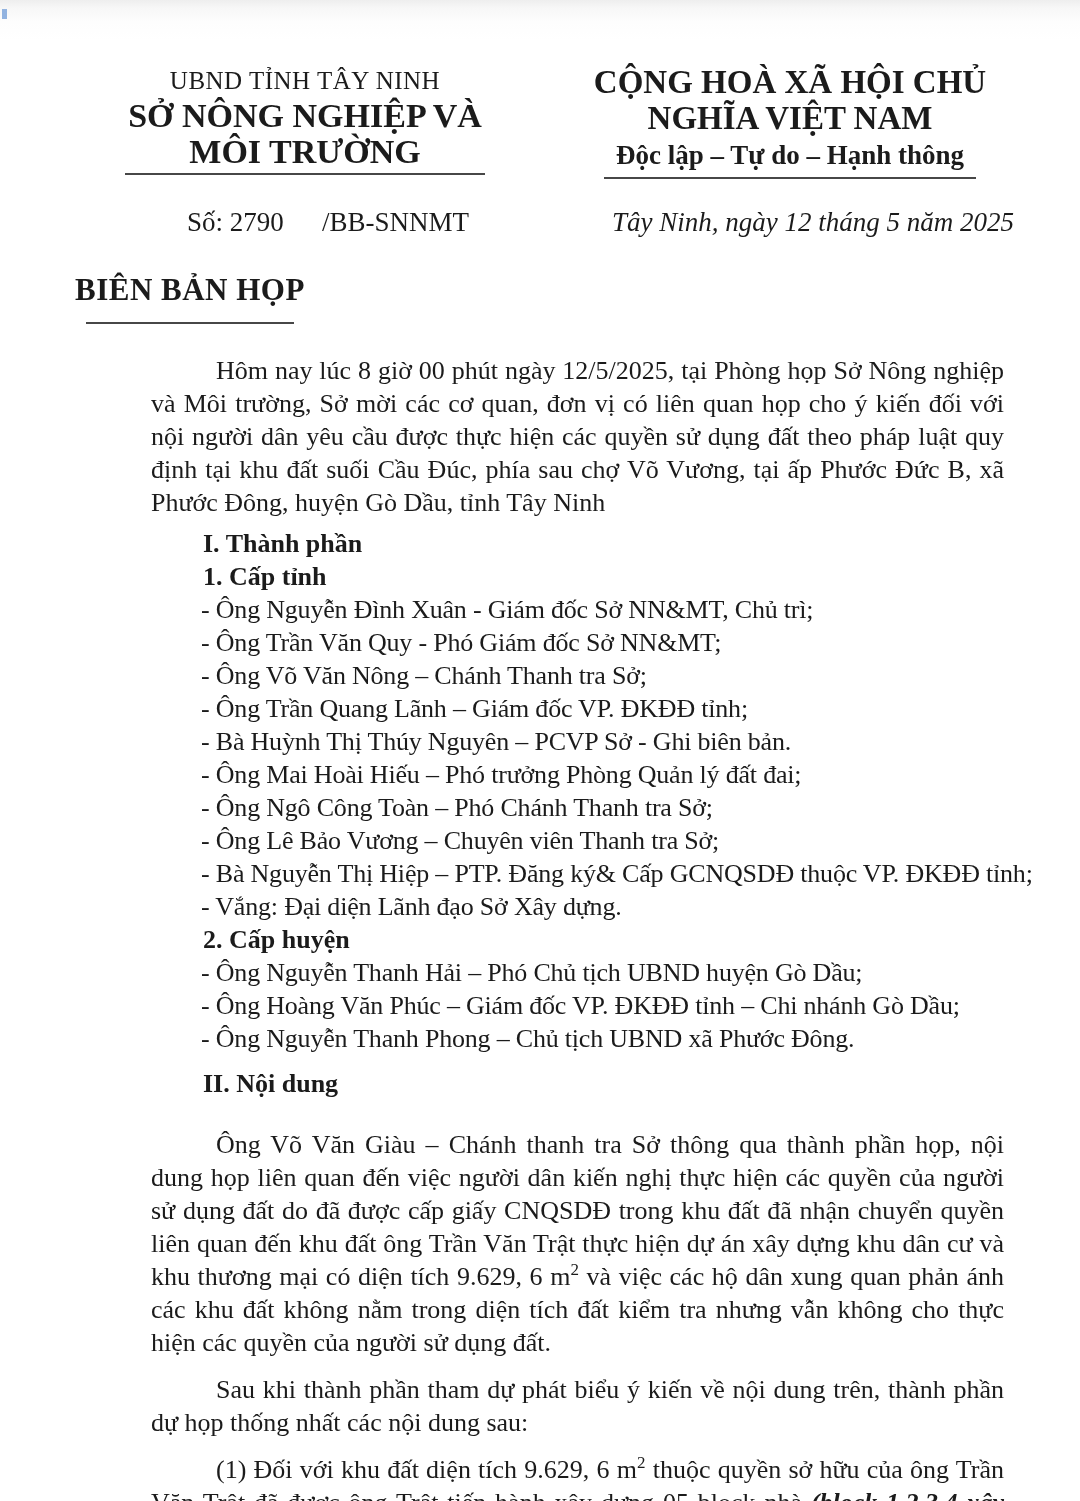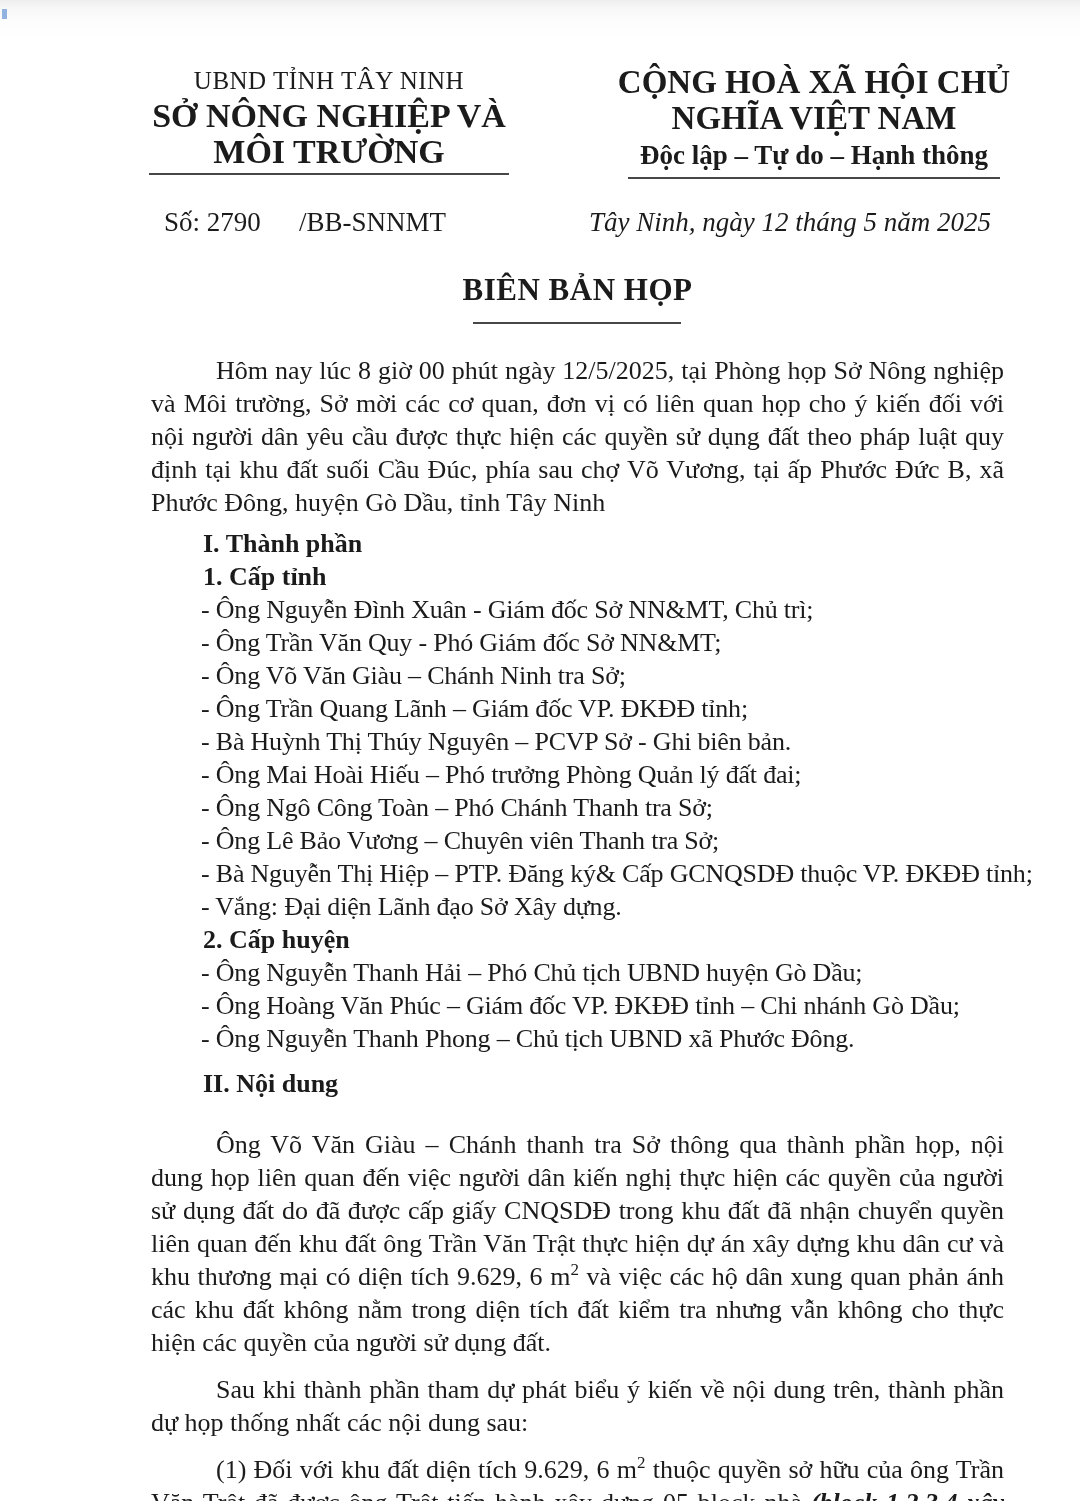--- a/index.html
+++ b/index.html
@@ -5,37 +5,37 @@
   html,body{margin:0;padding:0;background:#ffffff;}
   .page{
     width:1080px;height:1501px;margin:0 auto;position:relative;overflow:hidden;
     background:linear-gradient(180deg,#eeeeee 0px,#f7f7f7 8px,#fdfdfd 22px,#ffffff 40px);
     font-family:"Liberation Serif","DejaVu Serif",serif;
     color:#1b1b1b;
     -webkit-font-smoothing:antialiased;
   }
   .speck{position:absolute;left:2px;top:9px;width:5px;height:10px;background:#86abdd;opacity:.9;}
   
-  .header{display:flex;padding:64px 30px 0 100px;align-items:flex-start;margin-left:24px;}
+  .header{display:flex;padding:64px 30px 0 100px;align-items:flex-start;}
   .header-left{flex:0 0 410px;text-align:center;}
   .header-right{flex:0 0 460px;margin-left:50px;text-align:center;}
   .issuer-line1{font-size:25px;line-height:34px;letter-spacing:.5px;}
   .issuer-line2{font-size:34px;line-height:36px;font-weight:bold;}
   .rule{height:2px;background:#474747;margin:3px auto 0;}
   .rule-issuer{width:360px;}
   .rule-motto{width:372px;}
   .national-line1{font-size:33px;line-height:36px;font-weight:bold;}
   .national-line2{font-size:27px;line-height:38px;font-weight:bold;}
   
-  .meta-row{display:flex;padding:28px 30px 0 100px;align-items:flex-end;}
+  .meta-row{display:flex;padding:28px 30px 0 100px;align-items:flex-end;margin-left:23px;}
   .doc-number-wrap{flex:0 0 410px;text-align:center;font-size:27px;}
   .doc-symbol{margin-left:38px;}
   .place-date{flex:0 0 460px;margin-left:50px;text-align:center;font-style:italic;font-size:27px;}
   
-  .title-wrap{margin-top:34px;text-align:center;padding-left:75px;padding-right:0;}
+  .title-wrap{margin-top:34px;text-align:left;padding-left:75px;padding-right:0;}
   .doc-title{font-size:31px;font-weight:bold;letter-spacing:.5px;}
   .title-inner{display:inline-block;}
   
   .body{padding:22px 68px 0 143px;font-size:26px;line-height:33px;text-align:justify;}
   .para{text-indent:65px;margin:8px;}
   .heading{font-weight:bold;padding-left:60px;text-align:left;}
   .list-item{padding-left:58px;text-align:left;white-space:nowrap;letter-spacing:-0.2px;}
   .section2-heading{margin-top:12px;margin-bottom:28px;}
   .para-gap{margin-top:14px;}
   sup{font-size:17px;line-height:0;}
@@ -73,21 +73,21 @@
   </div>
 
   <div class="body">
     <p class="para">Hôm nay lúc 8 giờ 00 phút ngày 12/5/2025, tại Phòng họp Sở Nông nghiệp và Môi trường, Sở mời các cơ quan, đơn vị có liên quan họp cho ý kiến đối với nội người dân yêu cầu được thực hiện các quyền sử dụng đất theo pháp luật quy định tại khu đất suối Cầu Đúc, phía sau chợ Võ Vương, tại ấp Phước Đức B, xã Phước Đông, huyện Gò Dầu, tỉnh Tây Ninh</p>
 
     <div class="heading">I. Thành phần</div>
     <div class="heading">1. Cấp tỉnh</div>
 
     <div class="list-item">- Ông Nguyễn Đình Xuân - Giám đốc Sở NN&amp;MT, Chủ trì;</div>
     <div class="list-item">- Ông Trần Văn Quy - Phó Giám đốc Sở NN&amp;MT;</div>
-    <div class="list-item">- Ông Võ Văn Giàu – Chánh Ninh tra Sở;</div>
+    <div class="list-item">- Ông Võ Văn Nông – Chánh Thanh tra Sở;</div>
     <div class="list-item">- Ông Trần Quang Lãnh – Giám đốc VP. ĐKĐĐ tỉnh;</div>
     <div class="list-item">- Bà Huỳnh Thị Thúy Nguyên – PCVP Sở - Ghi biên bản.</div>
     <div class="list-item">- Ông Mai Hoài Hiếu – Phó trưởng Phòng Quản lý đất đai;</div>
     <div class="list-item">- Ông Ngô Công Toàn – Phó Chánh Thanh tra Sở;</div>
     <div class="list-item">- Ông Lê Bảo Vương – Chuyên viên Thanh tra Sở;</div>
     <div class="list-item">- Bà Nguyễn Thị Hiệp – PTP. Đăng ký&amp; Cấp GCNQSDĐ thuộc VP. ĐKĐĐ tỉnh;</div>
     <div class="list-item">- Vắng: Đại diện Lãnh đạo Sở Xây dựng.</div>
 
     <div class="heading">2. Cấp huyện</div>
     <div class="list-item">- Ông Nguyễn Thanh Hải – Phó Chủ tịch UBND huyện Gò Dầu;</div>

